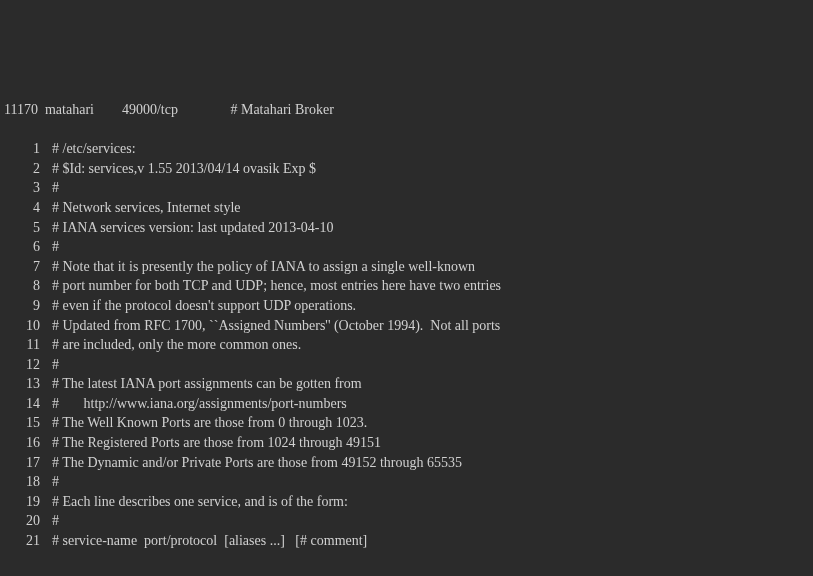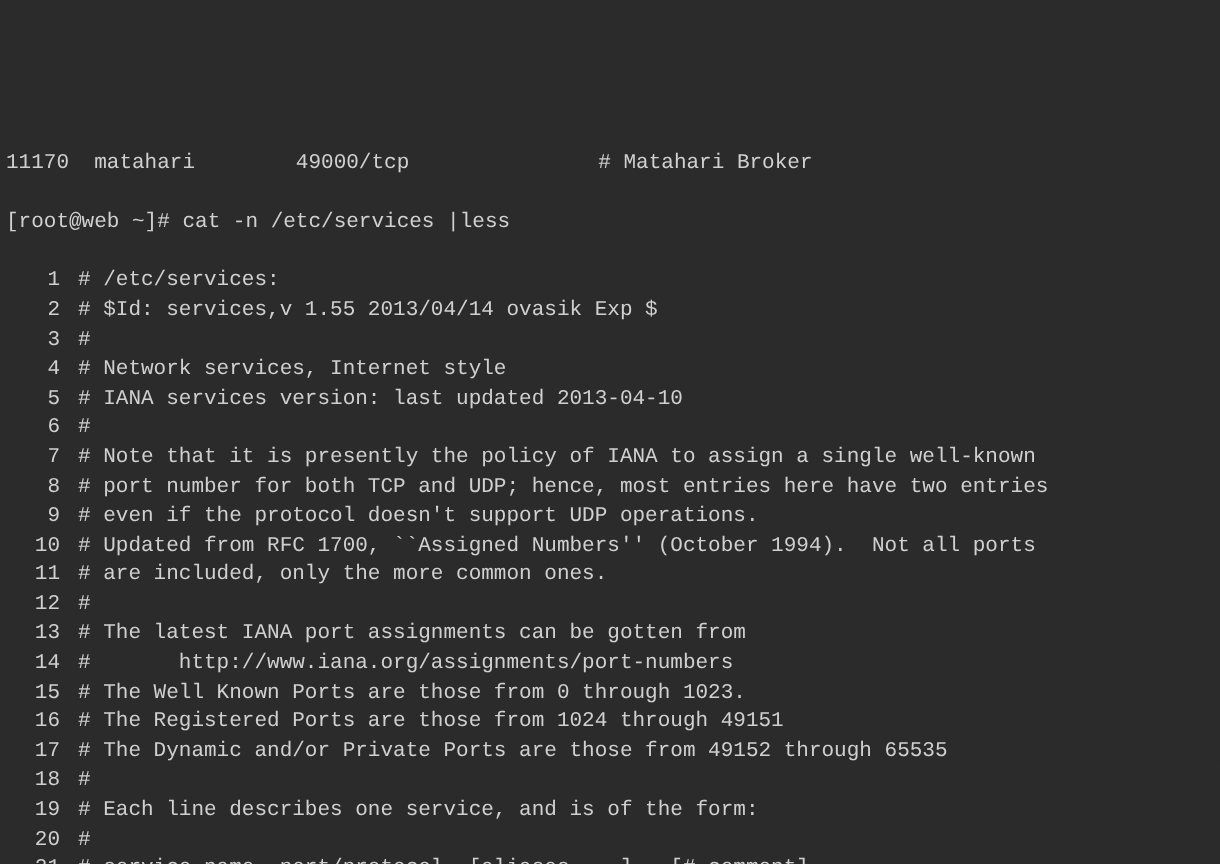--- a/index.html
+++ b/index.html
@@ -17,20 +17,21 @@
       white-space: pre;
       overflow: hidden;
       width: 813px;
       height: 576px;
     }
     .terminal {
       width: 100%;
     }
     .line {
       display: block;
+      font-family: Liberation Serif, serif;
     }
     .lineno {
       display: inline-block;
       width: 48px;
       text-align: right;
       padding-right: 12px;
     }
     .prompt-user {
       color: #d0d0d0;
     }
@@ -38,18 +39,17 @@
       color: #d0d0d0;
     }
   </style>
 </head>
 <body>
 
 
 
 <div class="terminal">
 <span class="line"><span class="content">11170  matahari        49000/tcp               # Matahari Broker</span></span>
-<span class="line"><span class="prompt-user">[root@web ~]# cat -n /etc/services |less</span></span>
 <div id="file-lines"><span class="line"><span class="lineno">1</span><span class="content"># /etc/services:</span></span><span class="line"><span class="lineno">2</span><span class="content"># $Id: services,v 1.55 2013/04/14 ovasik Exp $</span></span><span class="line"><span class="lineno">3</span><span class="content">#</span></span><span class="line"><span class="lineno">4</span><span class="content"># Network services, Internet style</span></span><span class="line"><span class="lineno">5</span><span class="content"># IANA services version: last updated 2013-04-10</span></span><span class="line"><span class="lineno">6</span><span class="content">#</span></span><span class="line"><span class="lineno">7</span><span class="content"># Note that it is presently the policy of IANA to assign a single well-known</span></span><span class="line"><span class="lineno">8</span><span class="content"># port number for both TCP and UDP; hence, most entries here have two entries</span></span><span class="line"><span class="lineno">9</span><span class="content"># even if the protocol doesn't support UDP operations.</span></span><span class="line"><span class="lineno">10</span><span class="content"># Updated from RFC 1700, ``Assigned Numbers'' (October 1994).  Not all ports</span></span><span class="line"><span class="lineno">11</span><span class="content"># are included, only the more common ones.</span></span><span class="line"><span class="lineno">12</span><span class="content">#</span></span><span class="line"><span class="lineno">13</span><span class="content"># The latest IANA port assignments can be gotten from</span></span><span class="line"><span class="lineno">14</span><span class="content">#       http://www.iana.org/assignments/port-numbers</span></span><span class="line"><span class="lineno">15</span><span class="content"># The Well Known Ports are those from 0 through 1023.</span></span><span class="line"><span class="lineno">16</span><span class="content"># The Registered Ports are those from 1024 through 49151</span></span><span class="line"><span class="lineno">17</span><span class="content"># The Dynamic and/or Private Ports are those from 49152 through 65535</span></span><span class="line"><span class="lineno">18</span><span class="content">#</span></span><span class="line"><span class="lineno">19</span><span class="content"># Each line describes one service, and is of the form:</span></span><span class="line"><span class="lineno">20</span><span class="content">#</span></span><span class="line"><span class="lineno">21</span><span class="content"># service-name  port/protocol  [aliases ...]   [# comment]</span></span></div>
 </div>
 
 
 
 
 </body></html>

